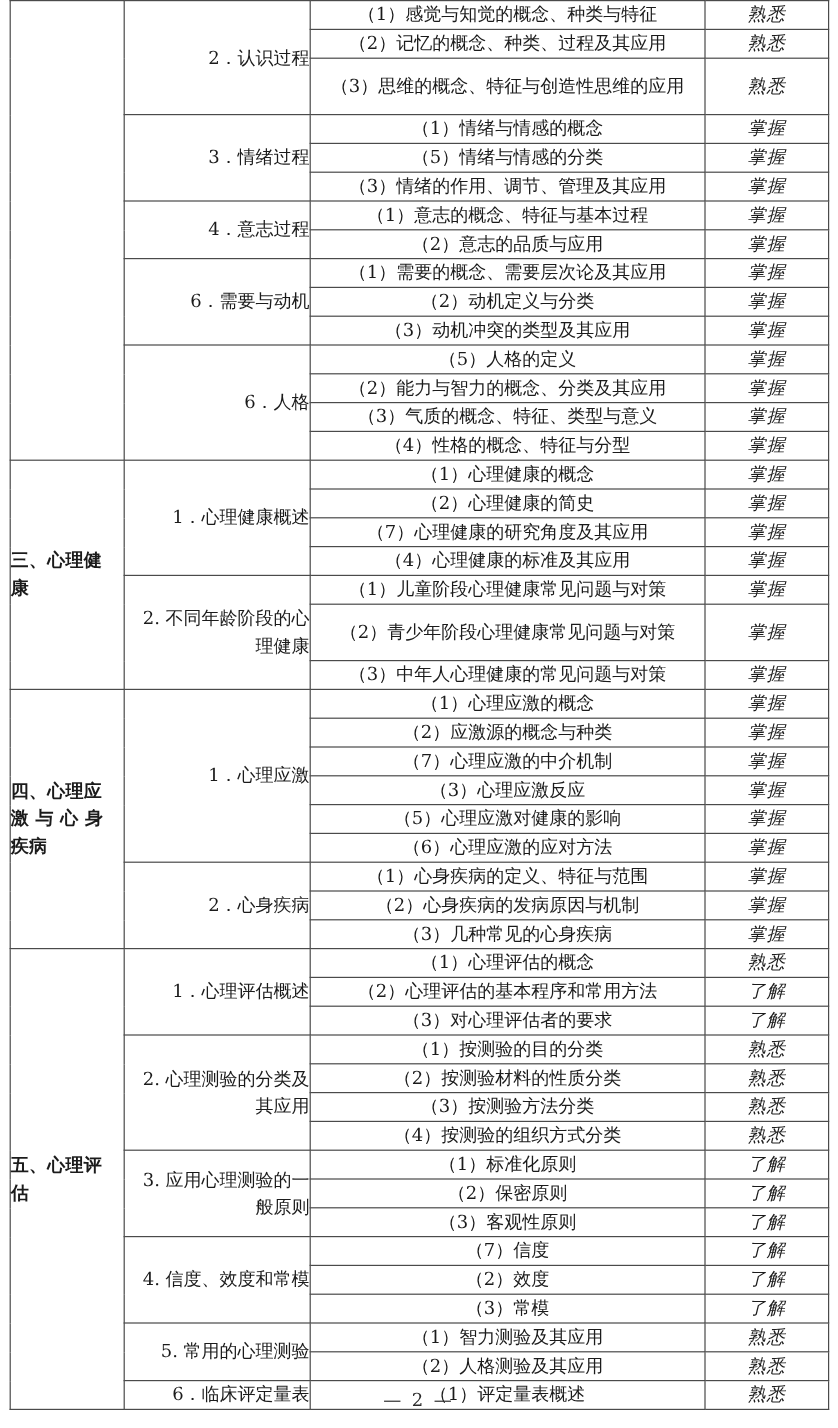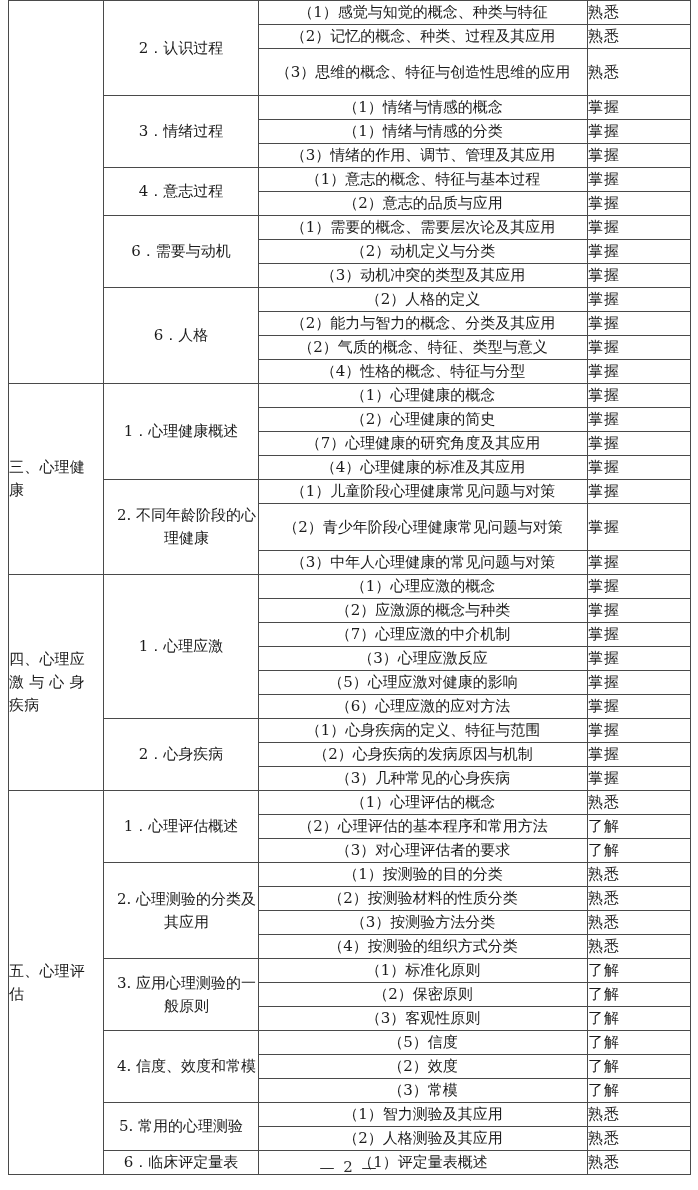--- a/index.html
+++ b/index.html
@@ -44,53 +44,55 @@
   col.c2 { width: 155px; }
   col.c3 { width: 329px; }
   col.c4 { width: 103px; }
 
   td.cat {
     text-align: left;
     padding: 0 7px;
     font-size: 15px;
     line-height: 26px;
     letter-spacing: 0.2px;
+    font-weight: bold;
   }
   td.cat.justify {
     text-align: justify;
     text-align-last: left;
     margin-left: 34px;
   }
   td.cat span.linewrap { display: block; }
 
   td.topic {
-    text-align: center;
+    text-align: right;
     padding: 0 6px 0 8px;
     font-size: 15px;
     line-height: 25px;
   }
   td.topic.indent {
     padding-left: 11px;
   }
   td.point {
     text-align: center;
     padding: 0 4px 0 8px;
     font-size: 15.5px;
     line-height: 23px;
     white-space: nowrap;
   }
   td.point.wrap {
     white-space: normal;
     line-height: 23px;
   }
   td.level {
-    text-align: left;
+    text-align: center;
     font-size: 15px;
     line-height: 23px;
     letter-spacing: 1px;
+    font-style: italic;
   }
   tr.r1 td { height: 23px; }
   tr.r2 td { height: 46px; }
 
   .footer {
     position: absolute;
     left: 0;
     top: 1158px;
     width: 698px;
     text-align: center;
@@ -125,21 +127,21 @@
         <tr class="r2">
           <td class="point wrap">（3）思维的概念、特征与创造性思维的应用</td>
           <td class="level">熟悉</td>
         </tr>
         <tr class="r1">
           <td rowspan="3" class="topic">3．情绪过程</td>
           <td class="point">（1）情绪与情感的概念</td>
           <td class="level">掌握</td>
         </tr>
         <tr class="r1">
-          <td class="point">（1）情绪与情感的分类</td>
+          <td class="point">（5）情绪与情感的分类</td>
           <td class="level">掌握</td>
         </tr>
         <tr class="r1">
           <td class="point">（3）情绪的作用、调节、管理及其应用</td>
           <td class="level">掌握</td>
         </tr>
         <tr class="r1">
           <td rowspan="2" class="topic">4．意志过程</td>
           <td class="point">（1）意志的概念、特征与基本过程</td>
           <td class="level">掌握</td>
@@ -156,29 +158,29 @@
         <tr class="r1">
           <td class="point">（2）动机定义与分类</td>
           <td class="level">掌握</td>
         </tr>
         <tr class="r1">
           <td class="point">（3）动机冲突的类型及其应用</td>
           <td class="level">掌握</td>
         </tr>
         <tr class="r1">
           <td rowspan="4" class="topic">6．人格</td>
-          <td class="point">（2）人格的定义</td>
+          <td class="point">（5）人格的定义</td>
           <td class="level">掌握</td>
         </tr>
         <tr class="r1">
           <td class="point">（2）能力与智力的概念、分类及其应用</td>
           <td class="level">掌握</td>
         </tr>
         <tr class="r1">
-          <td class="point">（2）气质的概念、特征、类型与意义</td>
+          <td class="point">（3）气质的概念、特征、类型与意义</td>
           <td class="level">掌握</td>
         </tr>
         <tr class="r1">
           <td class="point">（4）性格的概念、特征与分型</td>
           <td class="level">掌握</td>
         </tr>
         <tr class="r1">
           <td rowspan="7" class="cat">
             <span class="linewrap">三、心理健</span>
             <span class="linewrap">康</span>
@@ -297,21 +299,21 @@
         <tr class="r1">
           <td class="point">（2）保密原则</td>
           <td class="level">了解</td>
         </tr>
         <tr class="r1">
           <td class="point">（3）客观性原则</td>
           <td class="level">了解</td>
         </tr>
         <tr class="r1">
           <td rowspan="3" class="topic indent"><span class="linewrap">4. 信度、效度和常</span><span class="linewrap">模</span></td>
-          <td class="point">（5）信度</td>
+          <td class="point">（7）信度</td>
           <td class="level">了解</td>
         </tr>
         <tr class="r1">
           <td class="point">（2）效度</td>
           <td class="level">了解</td>
         </tr>
         <tr class="r1">
           <td class="point">（3）常模</td>
           <td class="level">了解</td>
         </tr>

